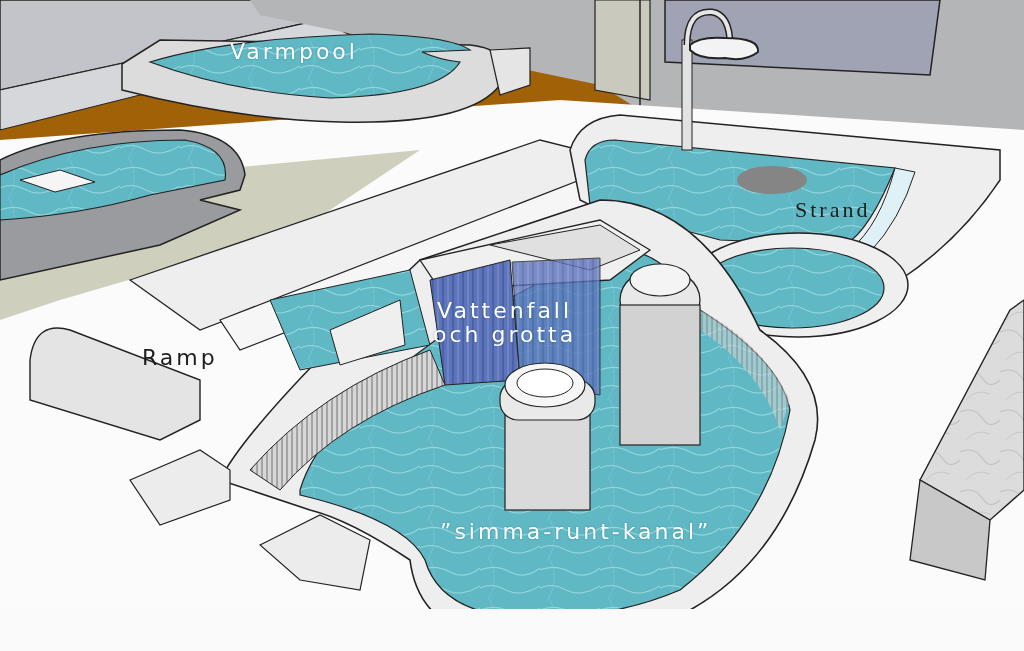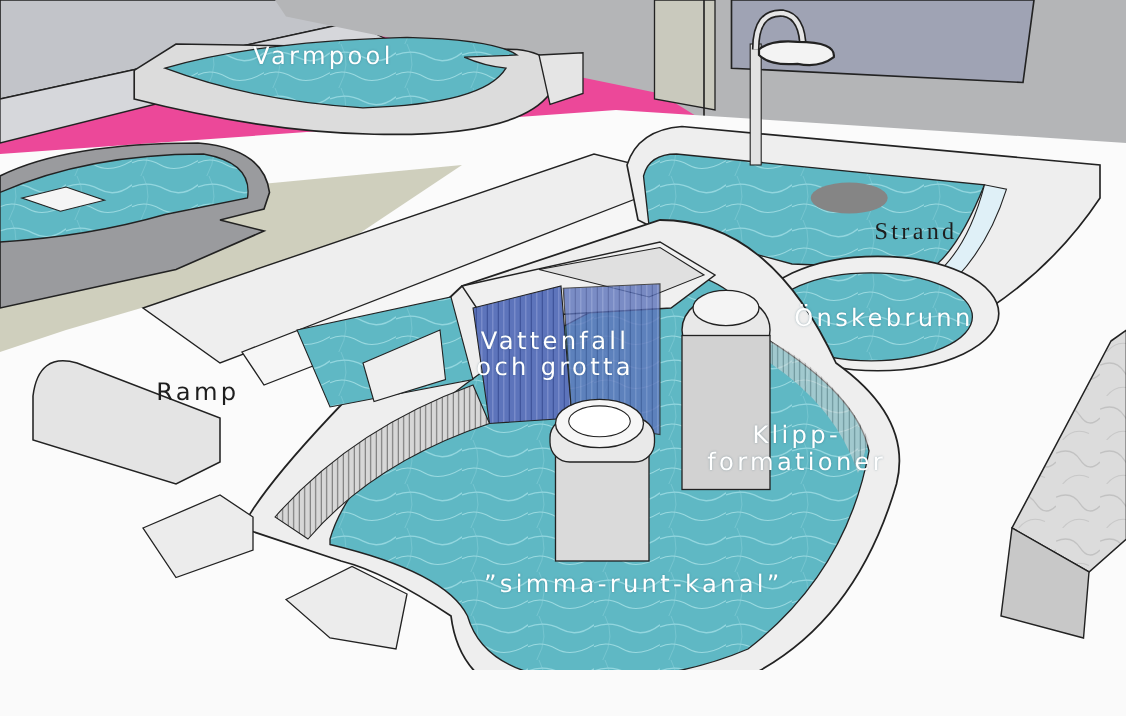--- a/index.html
+++ b/index.html
@@ -1,16 +1,16 @@
 <!DOCTYPE html>
 <html><head>
 <meta charset="utf-8">
 <style>
   html, body { margin: 0; padding: 0; background: #fafafa; }
-  #stage { position: relative; width: 1024px; height: 609px; overflow: hidden; background: #ec4899; font-family: "DejaVu Sans", sans-serif; }
+  #stage { position: relative; width: 1024px; height: 609px; overflow: hidden; background: #a16207; font-family: "DejaVu Sans", sans-serif; }
   svg.scene { position: absolute; left: 0; top: 0; width: 1024px; height: 651px; }
   .label { position: absolute; font-size: 22px; letter-spacing: 3px; line-height: 24px; white-space: nowrap; }
   .label.light { color: #ffffff; text-shadow: 0 0 2px rgba(0,60,80,0.35); }
   .label.dark { color: #1e1e1e; }
   .label .ln { display: block; text-align: center; }
 </style>
 </head>
 <body>
 
 <div id="stage">
@@ -114,24 +114,19 @@
     </g>
 
     <g>
       <polygon points="1010,310 1024,300 1024,490 990,520 920,480" fill="url(#marble)" stroke="#222" stroke-width="1.4"></polygon>
       <polygon points="920,480 990,520 985,580 910,560" fill="#c8c8c8" stroke="#222" stroke-width="1.3"></polygon>
     </g>
   </svg>
 
   <div class="label light" style="left:230px; top:40px;">Varmpool</div>
   <div class="label dark" style="left:795px; top:198px;font-family:Liberation Serif, serif;">Strand</div>
-  <div class="label light" style="left:722px; top:278px;">Önskebrunn</div>
   <div class="label light" style="left:433px; top:299px;">
     <span class="ln">Vattenfall</span>
     <span class="ln">och grotta</span>
   </div>
   <div class="label dark" style="left:122px; top:346px;margin-left:20px;">Ramp</div>
-  <div class="label light" style="left:643px; top:385px;">
-    <span class="ln">Klipp-</span>
-    <span class="ln">formationer</span>
-  </div>
   <div class="label light" style="left:440px; top:520px;text-align:center;">”simma-runt-kanal”</div>
 </div>
 
 </body></html>

